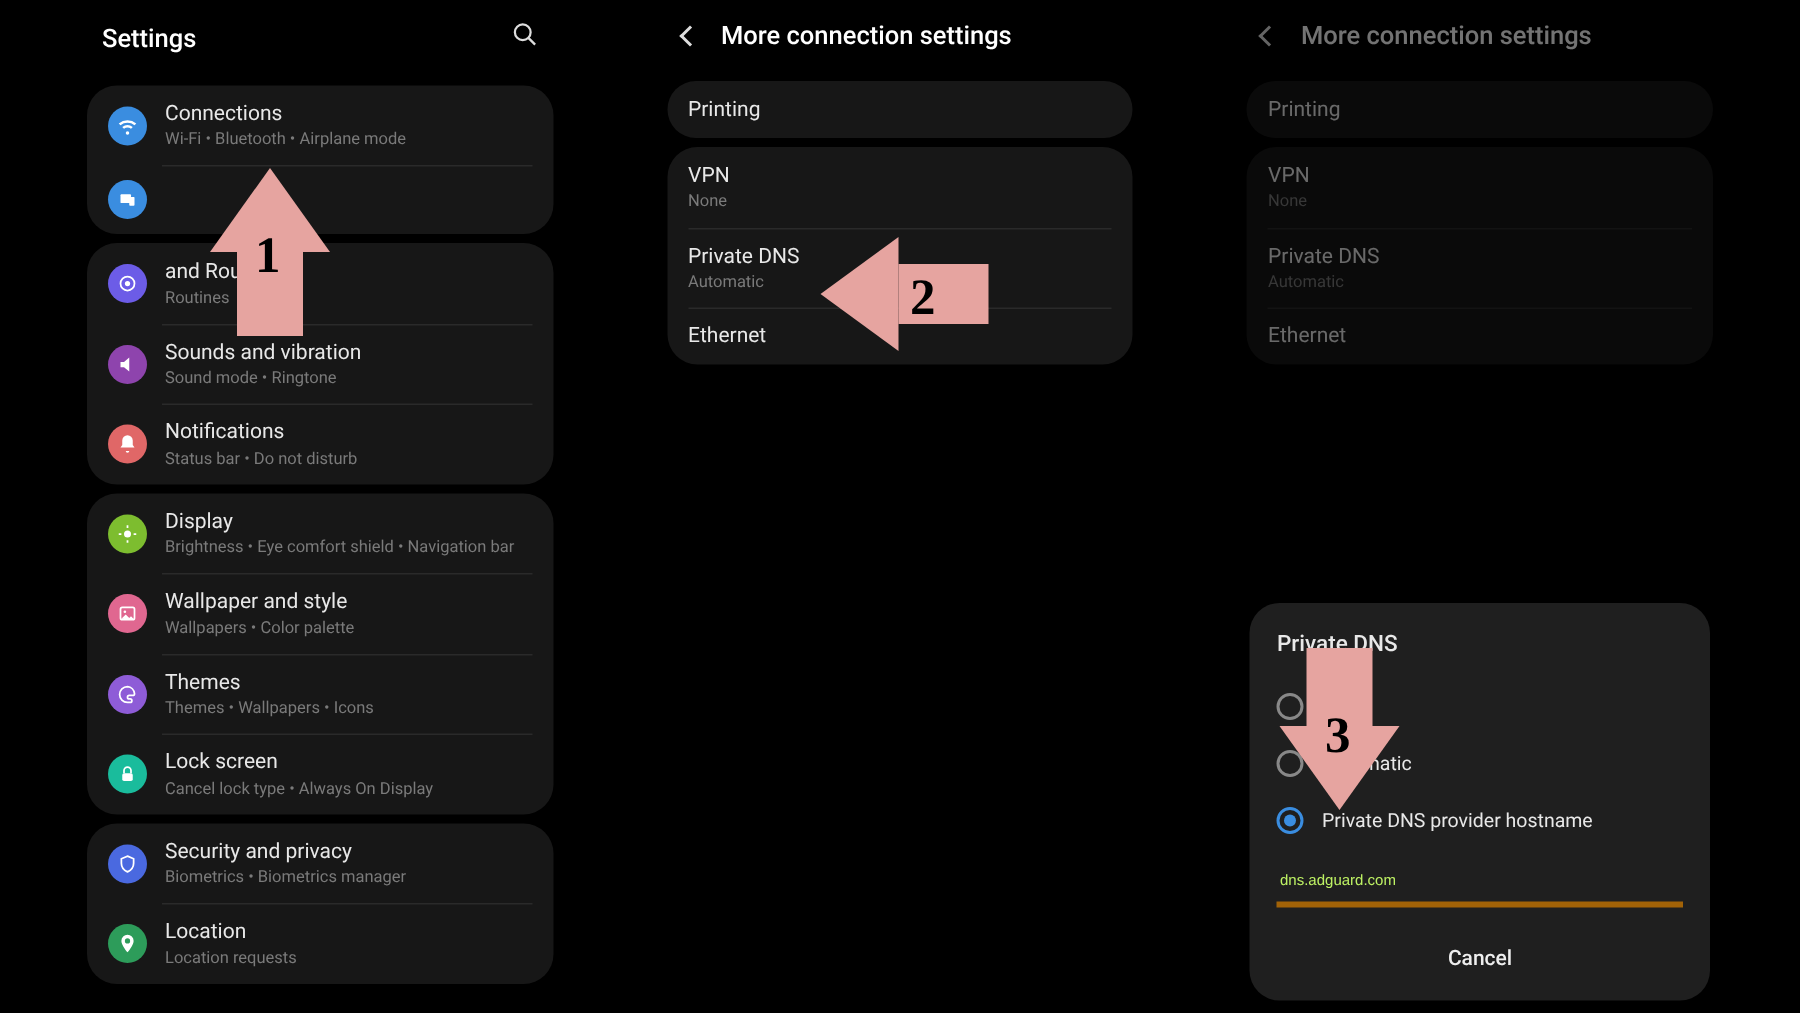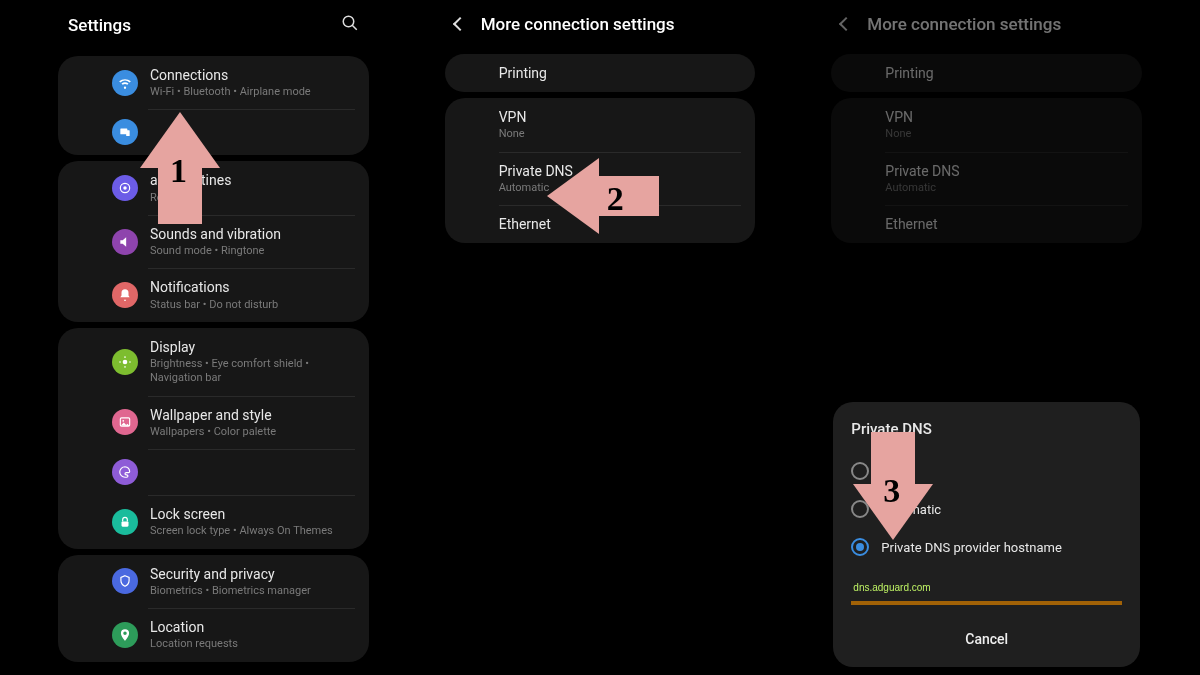--- a/index.html
+++ b/index.html
@@ -42,21 +42,20 @@
     border-left: 2px solid #ddd;
     border-bottom: 2px solid #ddd;
     transform: rotate(45deg);
   }
   .search-icon-svg { width:18px; height:18px; }
   .group {
     background: #171717;
     border-radius: 20px;
     margin: 6px 8px;
     overflow: hidden;
-    padding-left: 40px;
   }
   .group.dim { opacity: 0.45; }
   .item {
     display: flex;
     align-items: center;
     padding: 10px 14px;
     gap: 12px;
     position: relative;
   }
   .item + .item::before {
@@ -312,31 +311,35 @@
         <div class="item-title">Wallpaper and style</div>
         <div class="item-sub">Wallpapers  •  Color palette</div>
       </div>
     </div>
     <div class="item">
       <div class="icon-circle" style="background:#8e5cd7">
         <svg viewBox="0 0 24 24">
             <path d="M12 3a9 9 0 000 18h3a2 2 0 000-4h-1a2 2 0 010-4h4a2 2 0 002-2 9 9 0 00-8-8z" fill="none" stroke="#fff" stroke-width="2"></path>
           </svg>
       </div>
+      <div class="item-text">
+        <div class="item-title">Themes</div>
+        <div class="item-sub">Themes  •  Wallpapers  •  Icons</div>
+      </div>
     </div>
     <div class="item">
       <div class="icon-circle" style="background:#1abc9c">
         <svg viewBox="0 0 24 24">
             <rect x="6" y="11" width="12" height="9" rx="2"></rect>
             <path d="M8 11V8a4 4 0 018 0v3" fill="none" stroke="#fff" stroke-width="2"></path>
           </svg>
       </div>
       <div class="item-text">
         <div class="item-title">Lock screen</div>
-        <div class="item-sub">Screen lock type  •  Always On Themes</div>
+        <div class="item-sub">Cancel lock type  •  Always On Display</div>
       </div>
     </div>
   </div>
 
   <div class="group">
     <div class="item">
       <div class="icon-circle" style="background:#4a69e0">
         <svg viewBox="0 0 24 24">
             <path d="M12 3l7 3v5c0 5-3 8-7 10-4-2-7-5-7-10V6z" fill="none" stroke="#fff" stroke-width="2"></path>
           </svg>

